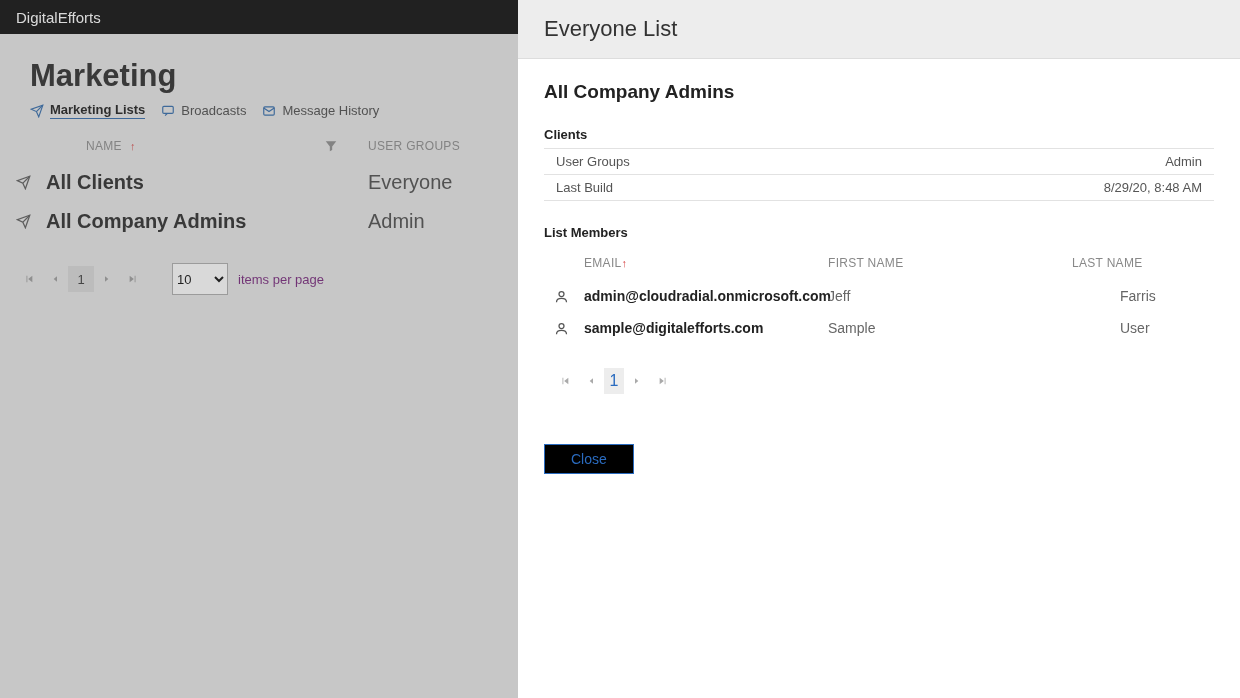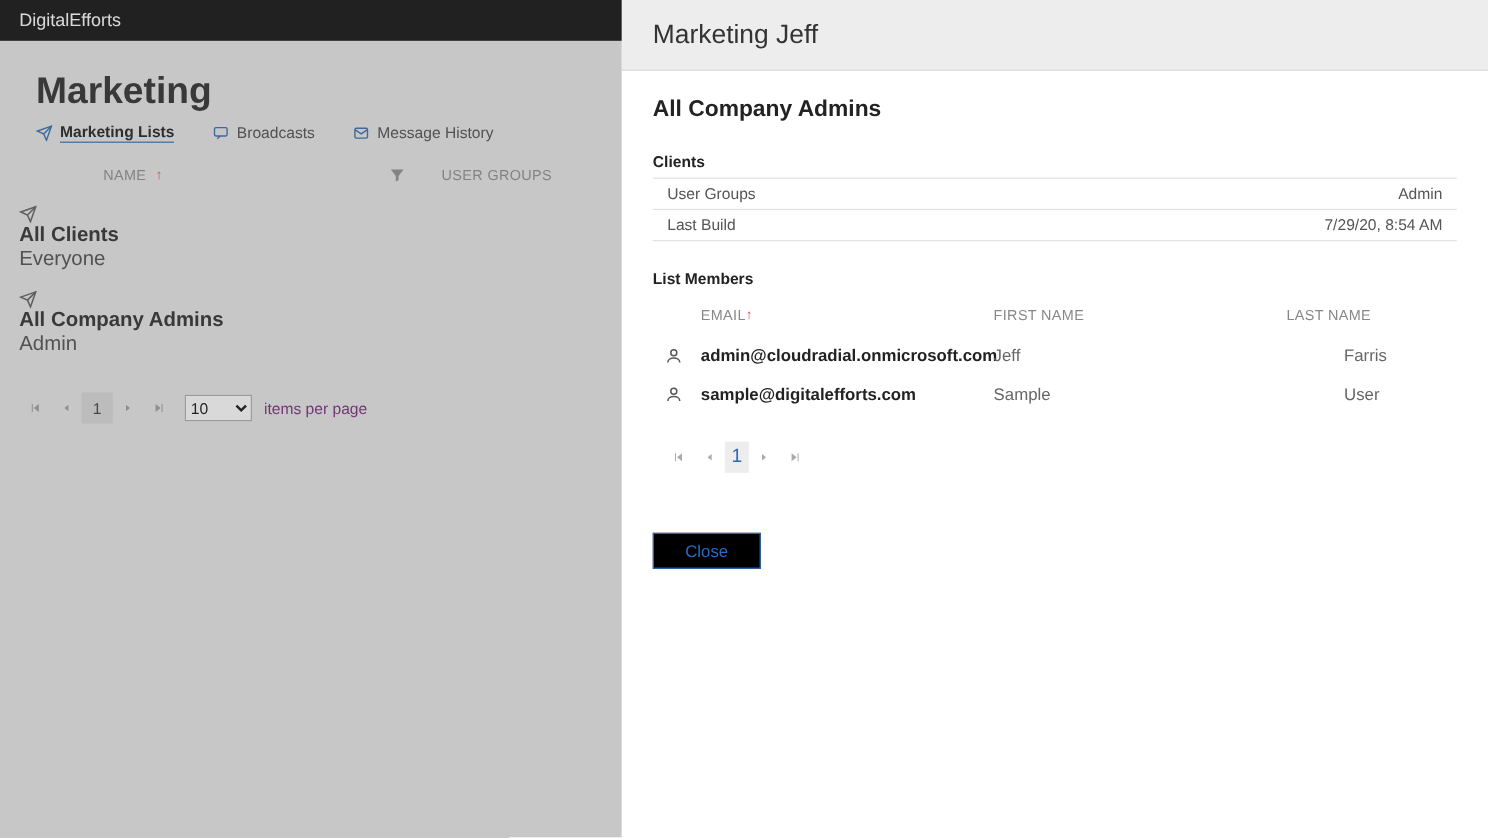--- a/index.html
+++ b/index.html
@@ -29,21 +29,21 @@
     font-size: 15px;
   }
   .page-title {
     font-size: 31px;
     font-weight: 700;
     color: #222;
     padding: 24px 0 6px 30px;
   }
   .tabs {
     display: flex;
-    gap: 32px;
+    gap: 16px;
     padding: 2px 0 10px 30px;
     align-items: center;
     font-size: 13px;
   }
   .tab {
     display: flex;
     align-items: center;
     gap: 6px;
     color: #444;
     cursor: pointer;
@@ -65,24 +65,24 @@
     letter-spacing: 0.3px;
     margin-left: 20px;
   }
   .list-header .col-name { flex: 1; display:flex; align-items:center; gap:8px;}
   .sort-arrow { color: #d64545; font-size: 11px; }
   .filter-icon { margin-right: 30px; color: #888; }
   .col-usergroups { width: 140px; }
 
   .list-row {
     display: flex;
+    align-items: center;
     padding: 8px 10px 8px 16px;
-    font-size: 17px;
+    font-size: 20px;
     color: #222;
-    flex-direction: column;
   }
   .list-row .row-icon { width: 30px; color: #555; }
   .list-row .row-name { flex: 1; font-weight: 600; }
   .list-row .row-ug { width: 140px; color: #444; font-weight: 400;}
 
   .pager {
     display: flex;
     align-items: center;
     gap: 0;
     padding: 22px 0 0 16px;
@@ -95,23 +95,23 @@
     color: #777;
     cursor: pointer;
   }
   .pager .pcur {
     width: 26px; height: 26px;
     display: flex; align-items: center; justify-content: center;
     background: #d7d7d7;
     color: #333;
   }
   .pager select {
-    margin-left: 8px;
+    margin-left: 26px;
     width: 56px;
-    height: 22px;
+    height: 32px;
     border: 1px solid #aaa;
     font-size: 13px;
     background: #fff;
   }
   .pager .ipp { margin-left: 10px; color: #701a75;}
 
   
   .panel {
     flex: 1;
     height: 698px;
@@ -313,34 +313,34 @@
     </span>
     <select>
       <option>10</option>
     </select>
     <span class="ipp">items per page</span>
   </div>
 </div>
 
 <div class="panel">
   <div class="panel-header">
-    <h1>Marketing Jeff</h1>
+    <h1>Everyone List</h1>
   </div>
   <div class="panel-body">
     <div class="panel-title">All Company Admins</div>
 
     <div class="section-label">Clients</div>
     <div class="details-table">
       <div class="details-row">
         <span class="dk">User Groups</span>
         <span class="dv">Admin</span>
       </div>
       <div class="details-row">
         <span class="dk">Last Build</span>
-        <span class="dv">7/29/20, 8:54 AM</span>
+        <span class="dv">8/29/20, 8:48 AM</span>
       </div>
     </div>
 
     <div class="section-label">List Members</div>
     <div class="members-header">
       <div class="mh-email">
         <span>EMAIL</span>
         <span class="sort-arrow">↑</span>
       </div>
       <div class="mh-first">

